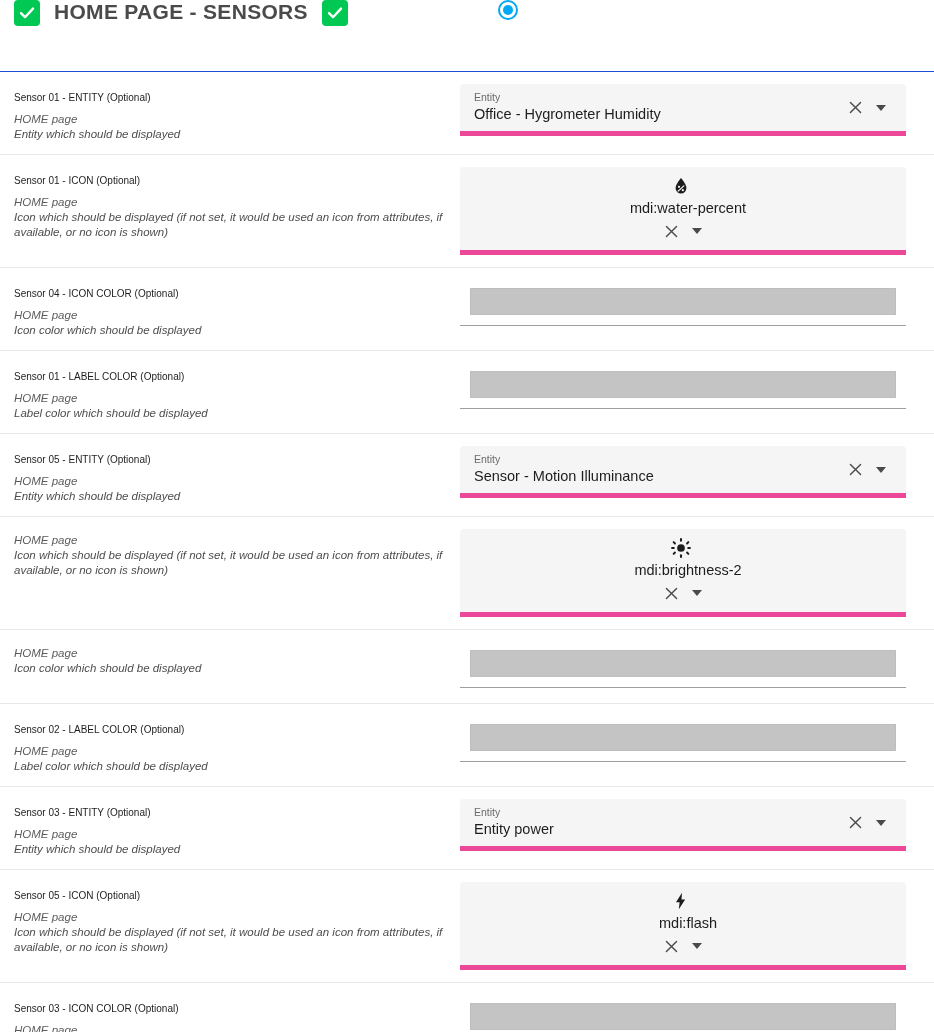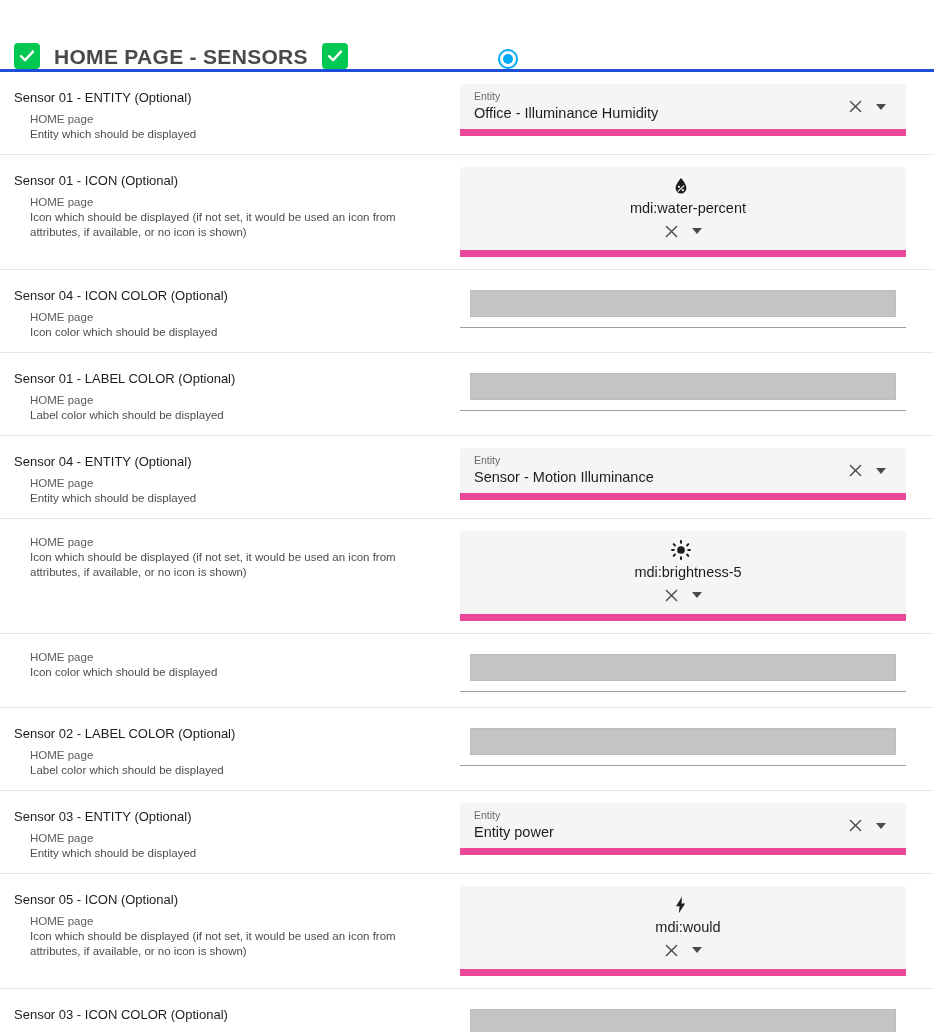--- a/index.html
+++ b/index.html
@@ -16,24 +16,24 @@
   }
 
   .page {
     width: 934px;
     background: #ffffff;
   }
 
   
   .header {
     display: flex;
-    align-items: flex-end;
+    align-items: flex-start;
     height: 72px;
     padding: 0 14px;
-    border-bottom: 3px solid #1d4ed8;
+    border-bottom: 1px solid #1d4ed8;
     background: #ffffff;
   }
   .check-box-icon {
     width: 26px;
     height: 26px;
     border-radius: 4px;
     background: #00c853;
     display: inline-flex;
     align-items: center;
     justify-content: center;
@@ -79,38 +79,38 @@
     flex: 0 0 460px;
     padding: 4px 14px 0 14px;
   }
   .row-right {
     flex: 1 1 auto;
     padding: 0 14px 0 0;
     display: flex;
     justify-content: flex-start;
   }
   .label-main {
-    font-size: 13px;
+    font-size: 10px;
     color: #1d1d1d;
     line-height: 20px;
     margin-bottom: 4px;
   }
   .label-sub {
     font-size: 11.5px;
+    font-style: italic;
     color: #5c5c5c;
     line-height: 15px;
-    margin-left: 16px;
   }
   .label-sub.dim { color: #4d4d4d; }
 
   
   .field {
     width: 446px;
     background: #f5f5f5;
-    border-bottom: 7px solid #ec4899;
+    border-bottom: 5px solid #ec4899;
     border-radius: 4px 4px 0 0;
     display: flex;
     align-items: center;
     min-height: 52px;
     padding: 6px 4px 6px 14px;
     position: relative;
   }
   .field-content {
     flex: 1 1 auto;
     display: flex;
@@ -209,21 +209,21 @@
       <div class="row">
         <div class="row-left">
           <div class="label-main">Sensor 01 - ENTITY (Optional)</div>
           <div class="label-sub">HOME page</div>
           <div class="label-sub dim">Entity which should be displayed</div>
         </div>
         <div class="row-right">
           <div class="field">
             <div class="field-content">
               <div class="field-floating-label">Entity</div>
-              <div class="field-value">Office - Illuminance Humidity</div>
+              <div class="field-value">Office - Hygrometer Humidity</div>
             </div>
             <div class="field-actions">
               <span class="icon-btn">
                 <svg width="15" height="15" viewBox="0 0 16 16" aria-hidden="true">
                   <path d="M2.6 2.6 L13.4 13.4 M13.4 2.6 L2.6 13.4" stroke="#4a4a4a" stroke-width="1.5" stroke-linecap="round"></path>
                 </svg>
               </span>
               <span class="icon-btn">
                 <span class="caret"></span>
               </span>
@@ -282,21 +282,21 @@
           <div class="label-sub dim">Label color which should be displayed</div>
         </div>
         <div class="row-right">
           <div class="color-field">
             <div class="color-swatch" style="background: rgb(196, 196, 196);"></div>
           </div>
         </div>
       </div>
       <div class="row">
         <div class="row-left">
-          <div class="label-main">Sensor 04 - ENTITY (Optional)</div>
+          <div class="label-main">Sensor 05 - ENTITY (Optional)</div>
           <div class="label-sub">HOME page</div>
           <div class="label-sub dim">Entity which should be displayed</div>
         </div>
         <div class="row-right">
           <div class="field">
             <div class="field-content">
               <div class="field-floating-label">Entity</div>
               <div class="field-value">Sensor - Motion Illuminance</div>
             </div>
             <div class="field-actions">
@@ -328,21 +328,21 @@
                   <rect x="1.2" y="10.9" width="4" height="2.2" rx="1"></rect>
                   <rect x="18.8" y="10.9" width="4" height="2.2" rx="1"></rect>
                   <rect x="3.6" y="4.3" width="2.2" height="4" rx="1" transform="rotate(-45 4.7 6.3)"></rect>
                   <rect x="18.2" y="4.3" width="2.2" height="4" rx="1" transform="rotate(45 19.3 6.3)"></rect>
                   <rect x="3.6" y="15.7" width="2.2" height="4" rx="1" transform="rotate(45 4.7 17.7)"></rect>
                   <rect x="18.2" y="15.7" width="2.2" height="4" rx="1" transform="rotate(-45 19.3 17.7)"></rect>
                 </g>
               </svg>
             </span>
             <div class="field-content">
-              <div class="field-value">mdi:brightness-5</div>
+              <div class="field-value">mdi:brightness-2</div>
             </div>
             <div class="field-actions">
               <span class="icon-btn">
                 <svg width="15" height="15" viewBox="0 0 16 16" aria-hidden="true">
                   <path d="M2.6 2.6 L13.4 13.4 M13.4 2.6 L2.6 13.4" stroke="#4a4a4a" stroke-width="1.5" stroke-linecap="round"></path>
                 </svg>
               </span>
               <span class="icon-btn">
                 <span class="caret"></span>
               </span>
@@ -405,21 +405,21 @@
           <div class="label-sub dim">Icon which should be displayed (if not set, it would be used an icon from attributes, if available, or no icon is shown)</div>
         </div>
         <div class="row-right">
           <div class="field with-icon">
             <span class="field-leading-icon">
               <svg width="20" height="20" viewBox="0 0 24 24" aria-hidden="true">
                 <path fill="#1d1d1d" d="M13.2 2 L6 13.4 h4.3 L9.4 22 L17 10.2 h-4.4 z"></path>
               </svg>
             </span>
             <div class="field-content">
-              <div class="field-value">mdi:would</div>
+              <div class="field-value">mdi:flash</div>
             </div>
             <div class="field-actions">
               <span class="icon-btn">
                 <svg width="15" height="15" viewBox="0 0 16 16" aria-hidden="true">
                   <path d="M2.6 2.6 L13.4 13.4 M13.4 2.6 L2.6 13.4" stroke="#4a4a4a" stroke-width="1.5" stroke-linecap="round"></path>
                 </svg>
               </span>
               <span class="icon-btn">
                 <span class="caret"></span>
               </span>

